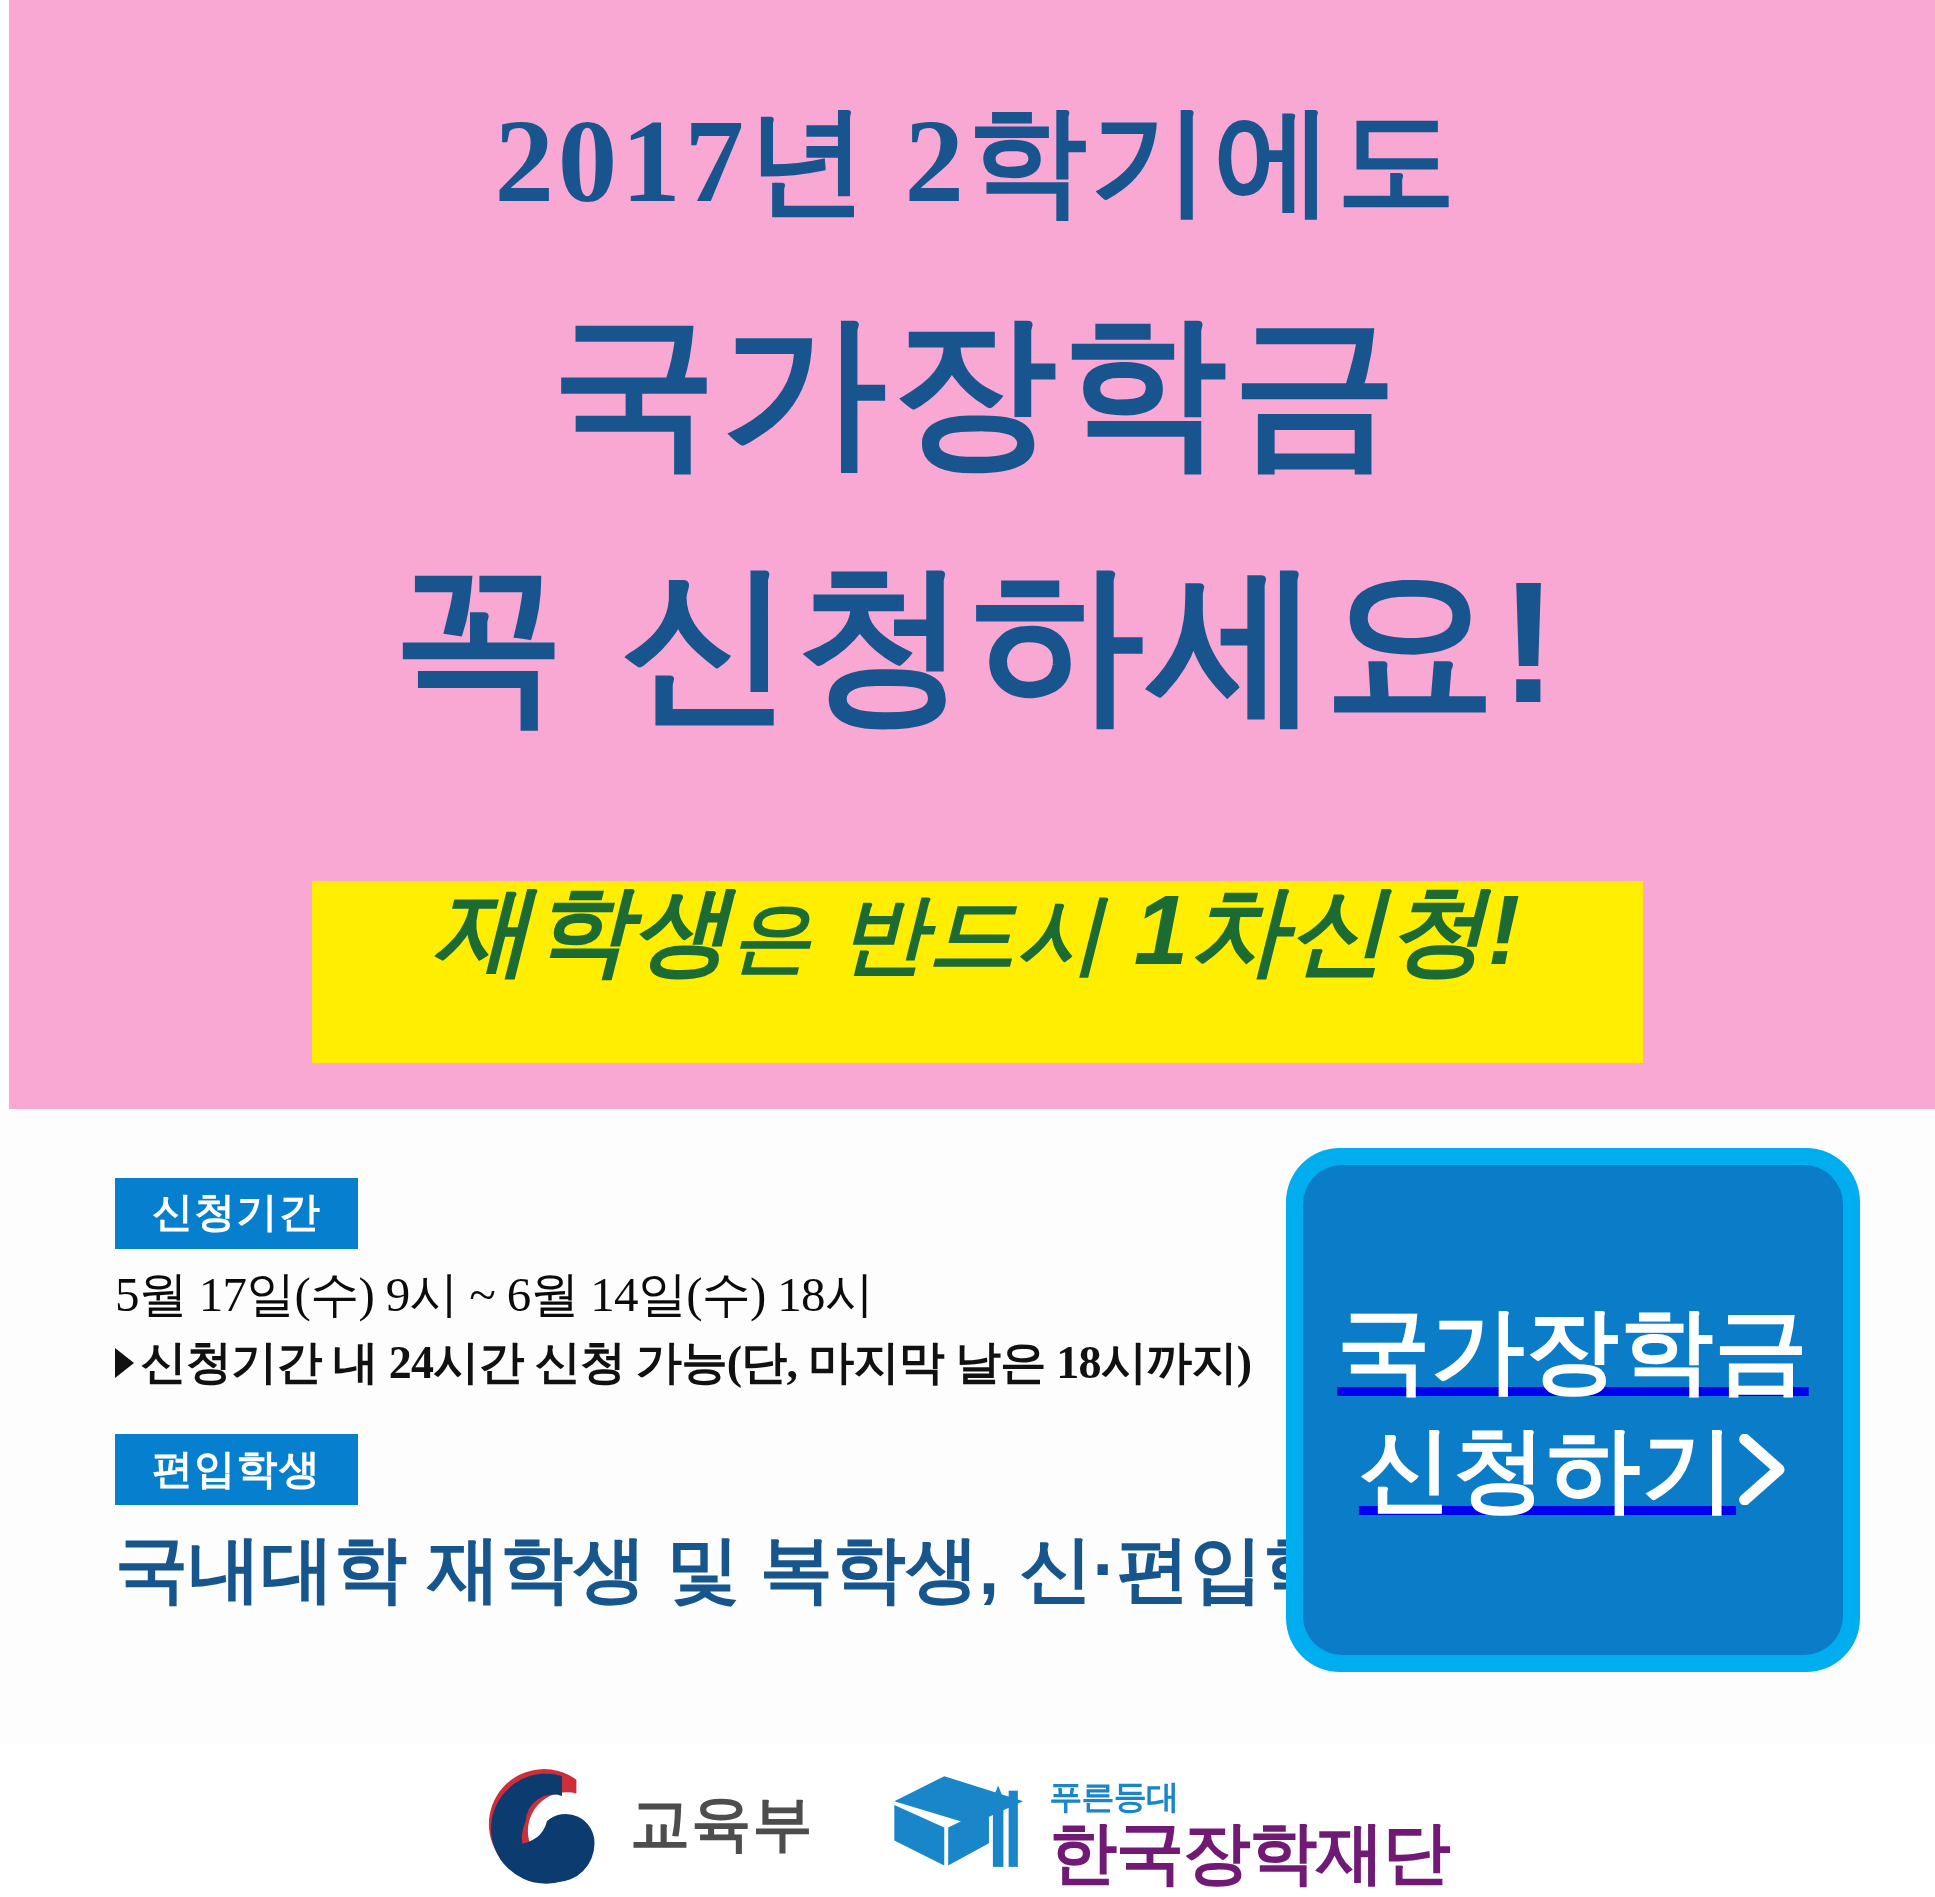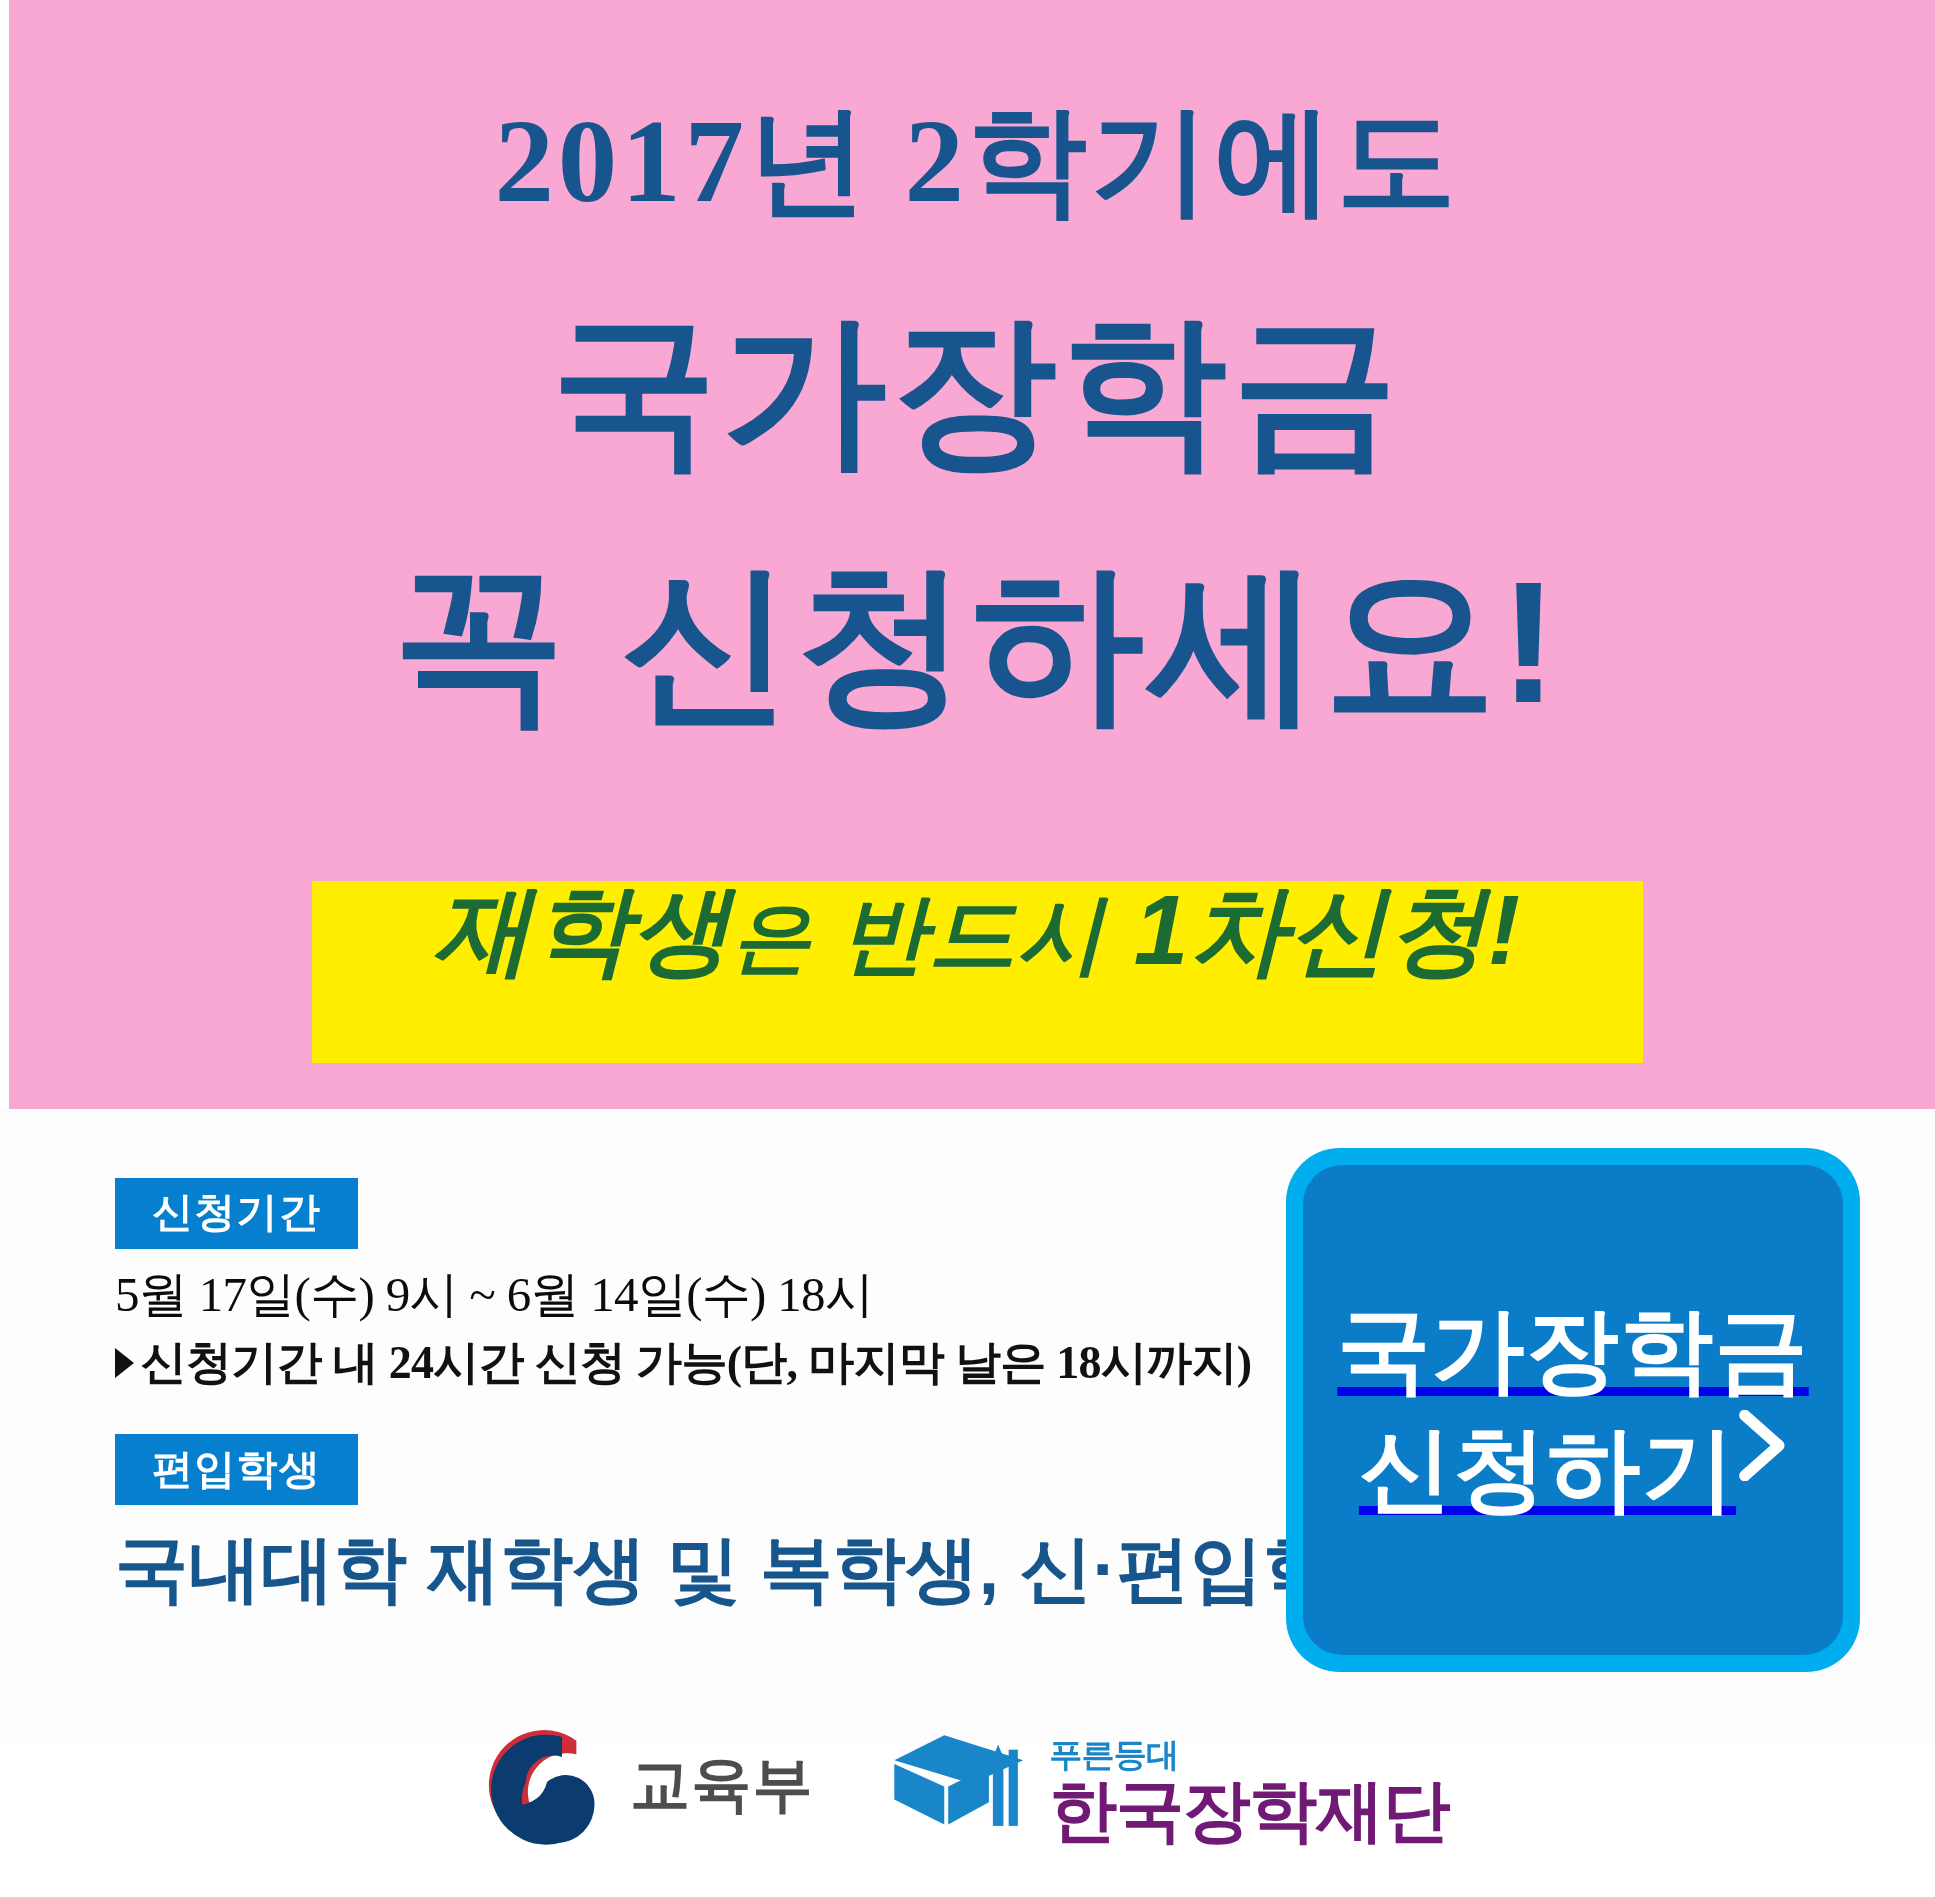--- a/index.html
+++ b/index.html
@@ -144,33 +144,33 @@
     align-items:center;
     justify-content:center;
   }
   .cta-text {
     color:#FFFFFF;
     font-size:93px; line-height:1.28;
     font-weight:700;
     letter-spacing:1.3px;
     white-space:nowrap;
   }
-  #cta-row2 { display:flex; gap:2px; }
+  #cta-row2 { display:flex; align-items:center; gap:2px; }
   #cta-chevron {
     width:49px; height:71px;
     flex:0 0 auto;
     display:block;
   }
 
   
   #footer {
     position:absolute; left:0; top:613px;
     width:1936px; height:164px;
     display:flex;
-    align-items:flex-start;
+    align-items:flex-end;
     justify-content:center;
     gap:79px;
   }
   .logo-block { display:flex; align-items:center; gap:18.4px; }
   #moe-symbol { width:125px; height:125px; display:block; }
   #moe-text {
     font-size:60px; line-height:1.0;
     font-weight:700;
     color:#4D4D4D;
     letter-spacing:1.3px;

